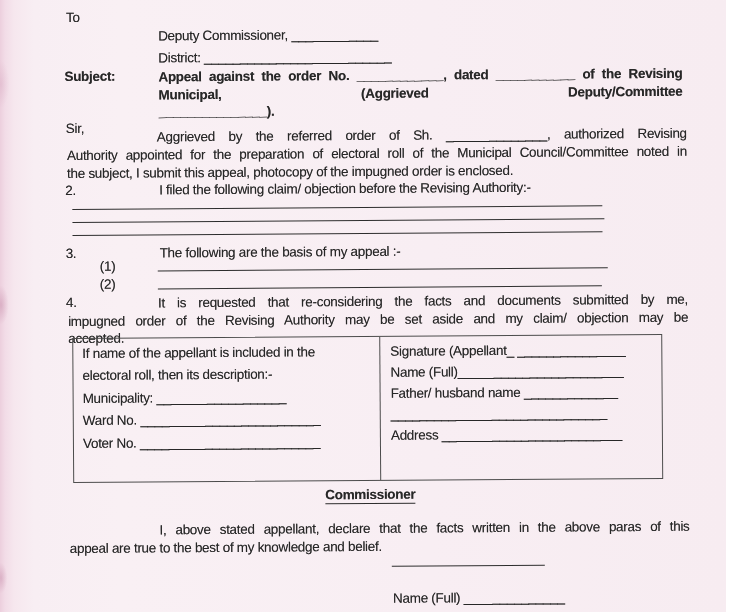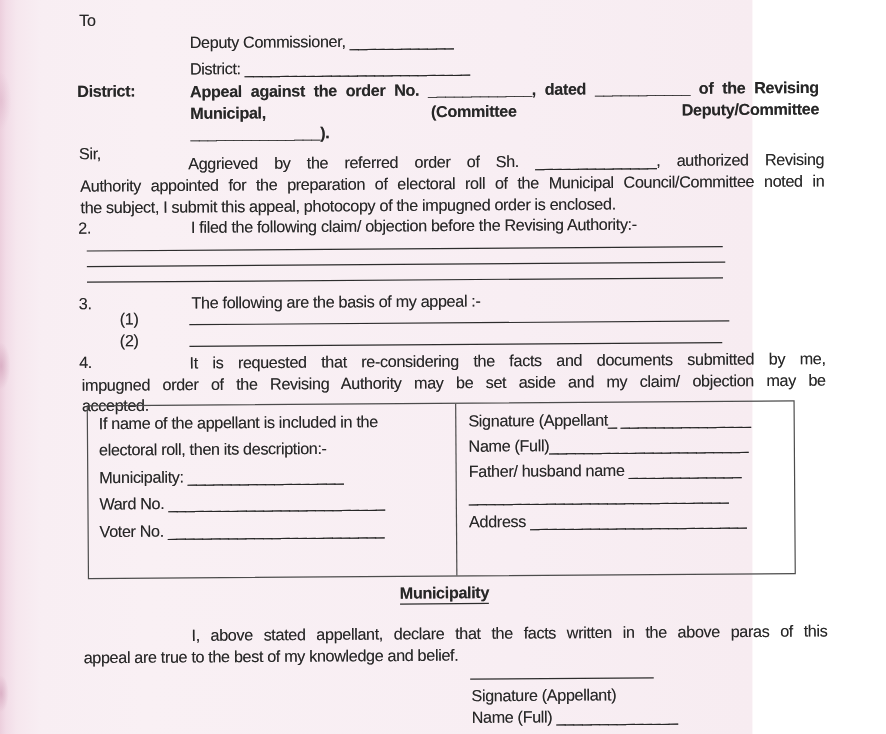--- a/index.html
+++ b/index.html
@@ -1,18 +1,18 @@
 <!DOCTYPE html>
 <html><head>
 <meta charset="utf-8">
 <style>
   * { margin:0; padding:0; box-sizing:border-box; }
   html,body { width:738px; height:612px; overflow:hidden; }
   .page {
-    position:relative; width:627px; height:612px;
+    position:relative; width:726px; height:612px;
     font-family:"Liberation Sans","DejaVu Sans",sans-serif;
     font-size:13.5px; letter-spacing:-0.3px; color:#272727;
     background:
       radial-gradient(ellipse 11px 28px at 1px 305px, rgba(190,125,158,.40), rgba(190,125,158,0) 70%),
       radial-gradient(ellipse 9px 22px at 1px 578px, rgba(190,125,158,.38), rgba(190,125,158,0) 70%),
       radial-gradient(ellipse 12px 34px at 1px 84px, rgba(205,150,178,.28), rgba(205,150,178,0) 70%),
       linear-gradient(90deg,#eccfdd 0,#f2dce7 5px,#f6e7ee 14px,#f8eef3 34px,#f9f0f4 120px,#f8eef3 430px,#f7ecf1 100%);
     text-shadow:0 0 .5px rgba(55,55,55,.55);
   }
   .content { position:absolute; inset:0; transform:rotate(-0.4deg); transform-origin:50% 50%; }
@@ -36,26 +36,26 @@
 </head>
 <body>
 
 <div class="page">
   <div class="content">
 
     <div class="abs" style="left:68px;top:8px">To</div>
     <div class="abs" style="left:160px;top:27px">Deputy Commissioner, ____________</div>
     <div class="abs" style="left:160px;top:49px">District: __________________________</div>
 
-    <div class="abs b" style="left:66px;top:67px">District:</div>
+    <div class="abs b" style="left:66px;top:67px">Subject:</div>
     <div class="abs b" style="left:160px;top:67px;width:524px">
       <div class="sline jline">Appeal against the order No. ____________, dated ___________ of the Revising</div>
       <div class="sline flexline">
         <span>Municipal,</span>
-        <span>(Committee</span>
+        <span>(Aggrieved</span>
         <span>Deputy/Committee</span>
       </div>
       <div class="sline">_______________).</div>
     </div>
 
     <div class="abs" style="left:67px;top:119px">Sir,</div>
 
     <div class="abs" style="left:68px;top:127px;width:620px">
       <div class="pline jline ind">Aggrieved by the referred order of Sh. ______________, authorized Revising</div>
       <div class="pline jline">Authority appointed for the preparation of electoral roll of the Municipal Council/Committee noted in</div>
@@ -99,26 +99,25 @@
       <div class="cell-right">
         <div>Signature (Appellant_ _______________</div>
         <div>Name (Full)_______________________</div>
         <div>Father/ husband name _____________</div>
         <div>______________________________</div>
         <div>Address _________________________</div>
       </div>
     </div>
 
     <div class="abs decl-title" style="left:0;top:487px">
-      <span>Municipality</span>
+      <span>Commissioner</span>
     </div>
 
     <div class="abs" style="left:68px;top:520px;width:620px">
       <div class="pline jline ind">I, above stated appellant, declare that the facts written in the above paras of this</div>
       <div class="pline">appeal are true to the best of my knowledge and belief.</div>
     </div>
 
     <div class="abs rline" style="left:390px;top:566px;width:153px"></div>
-    <div class="abs" style="left:391px;top:572px;line-height:17px">Signature (Appellant)</div>
     <div class="abs" style="left:391px;top:590px;line-height:17px">Name (Full) ______________</div>
 
   </div>
 </div>
 
 </body></html>

